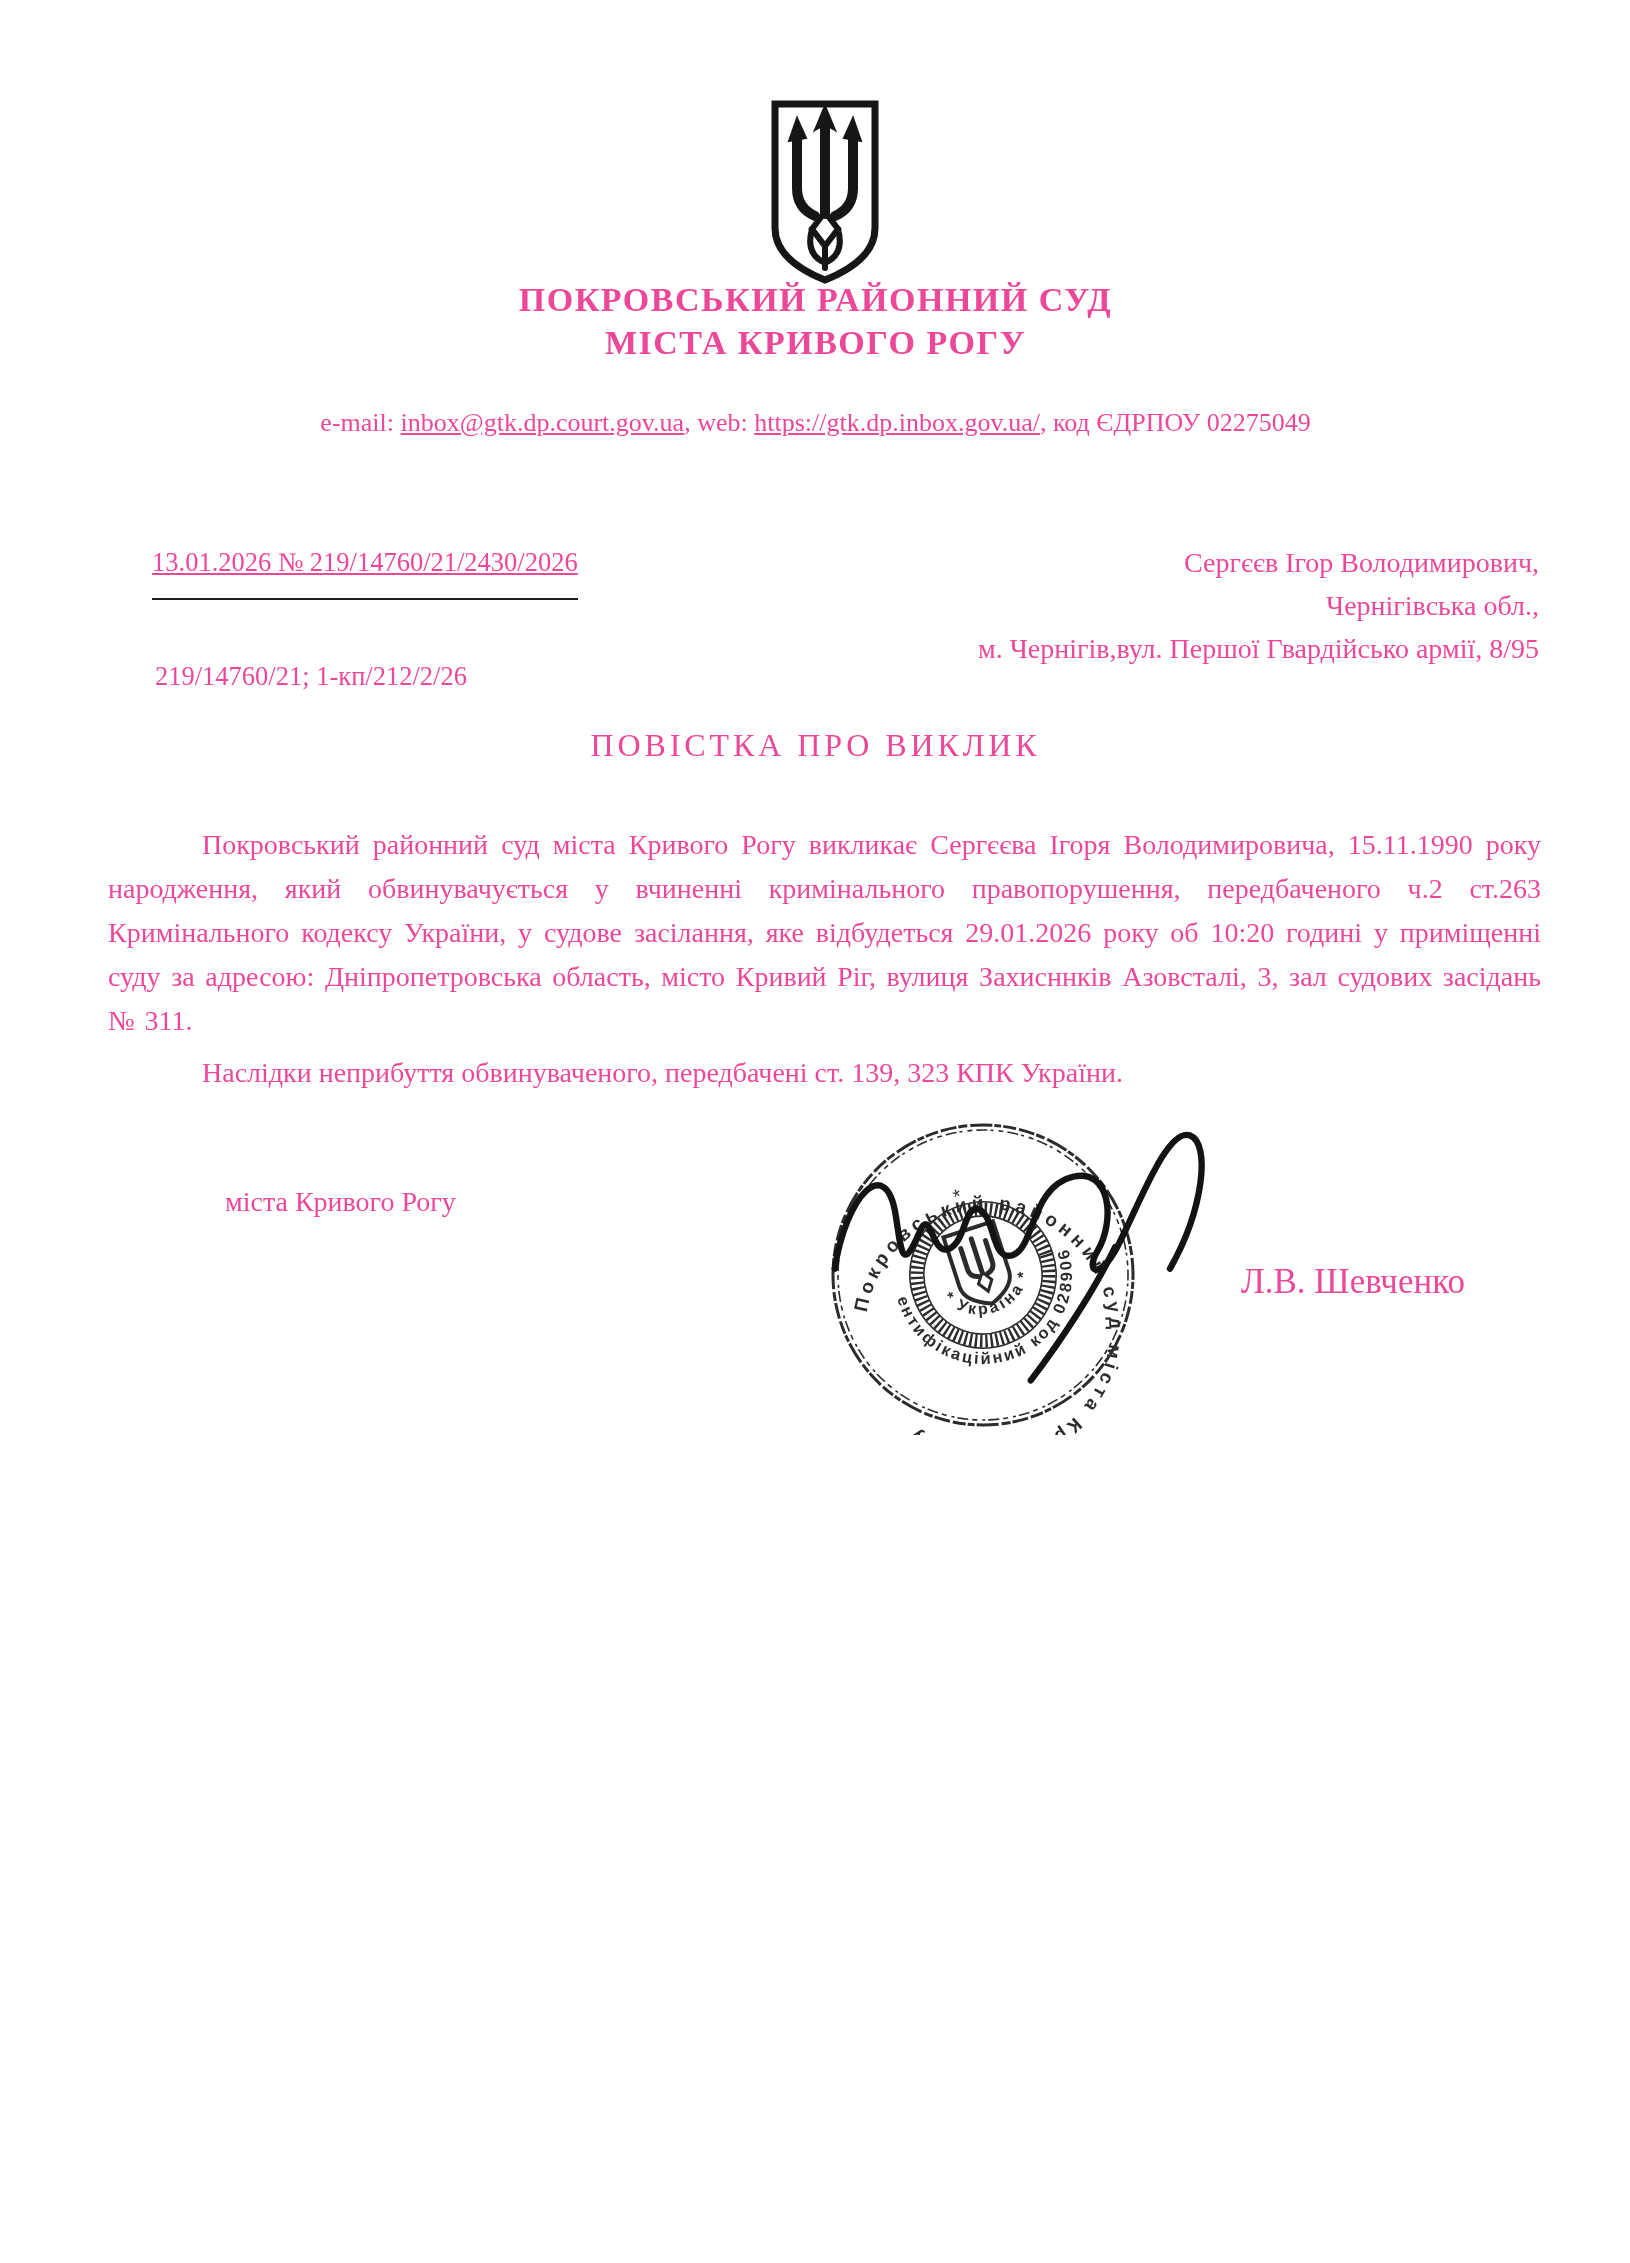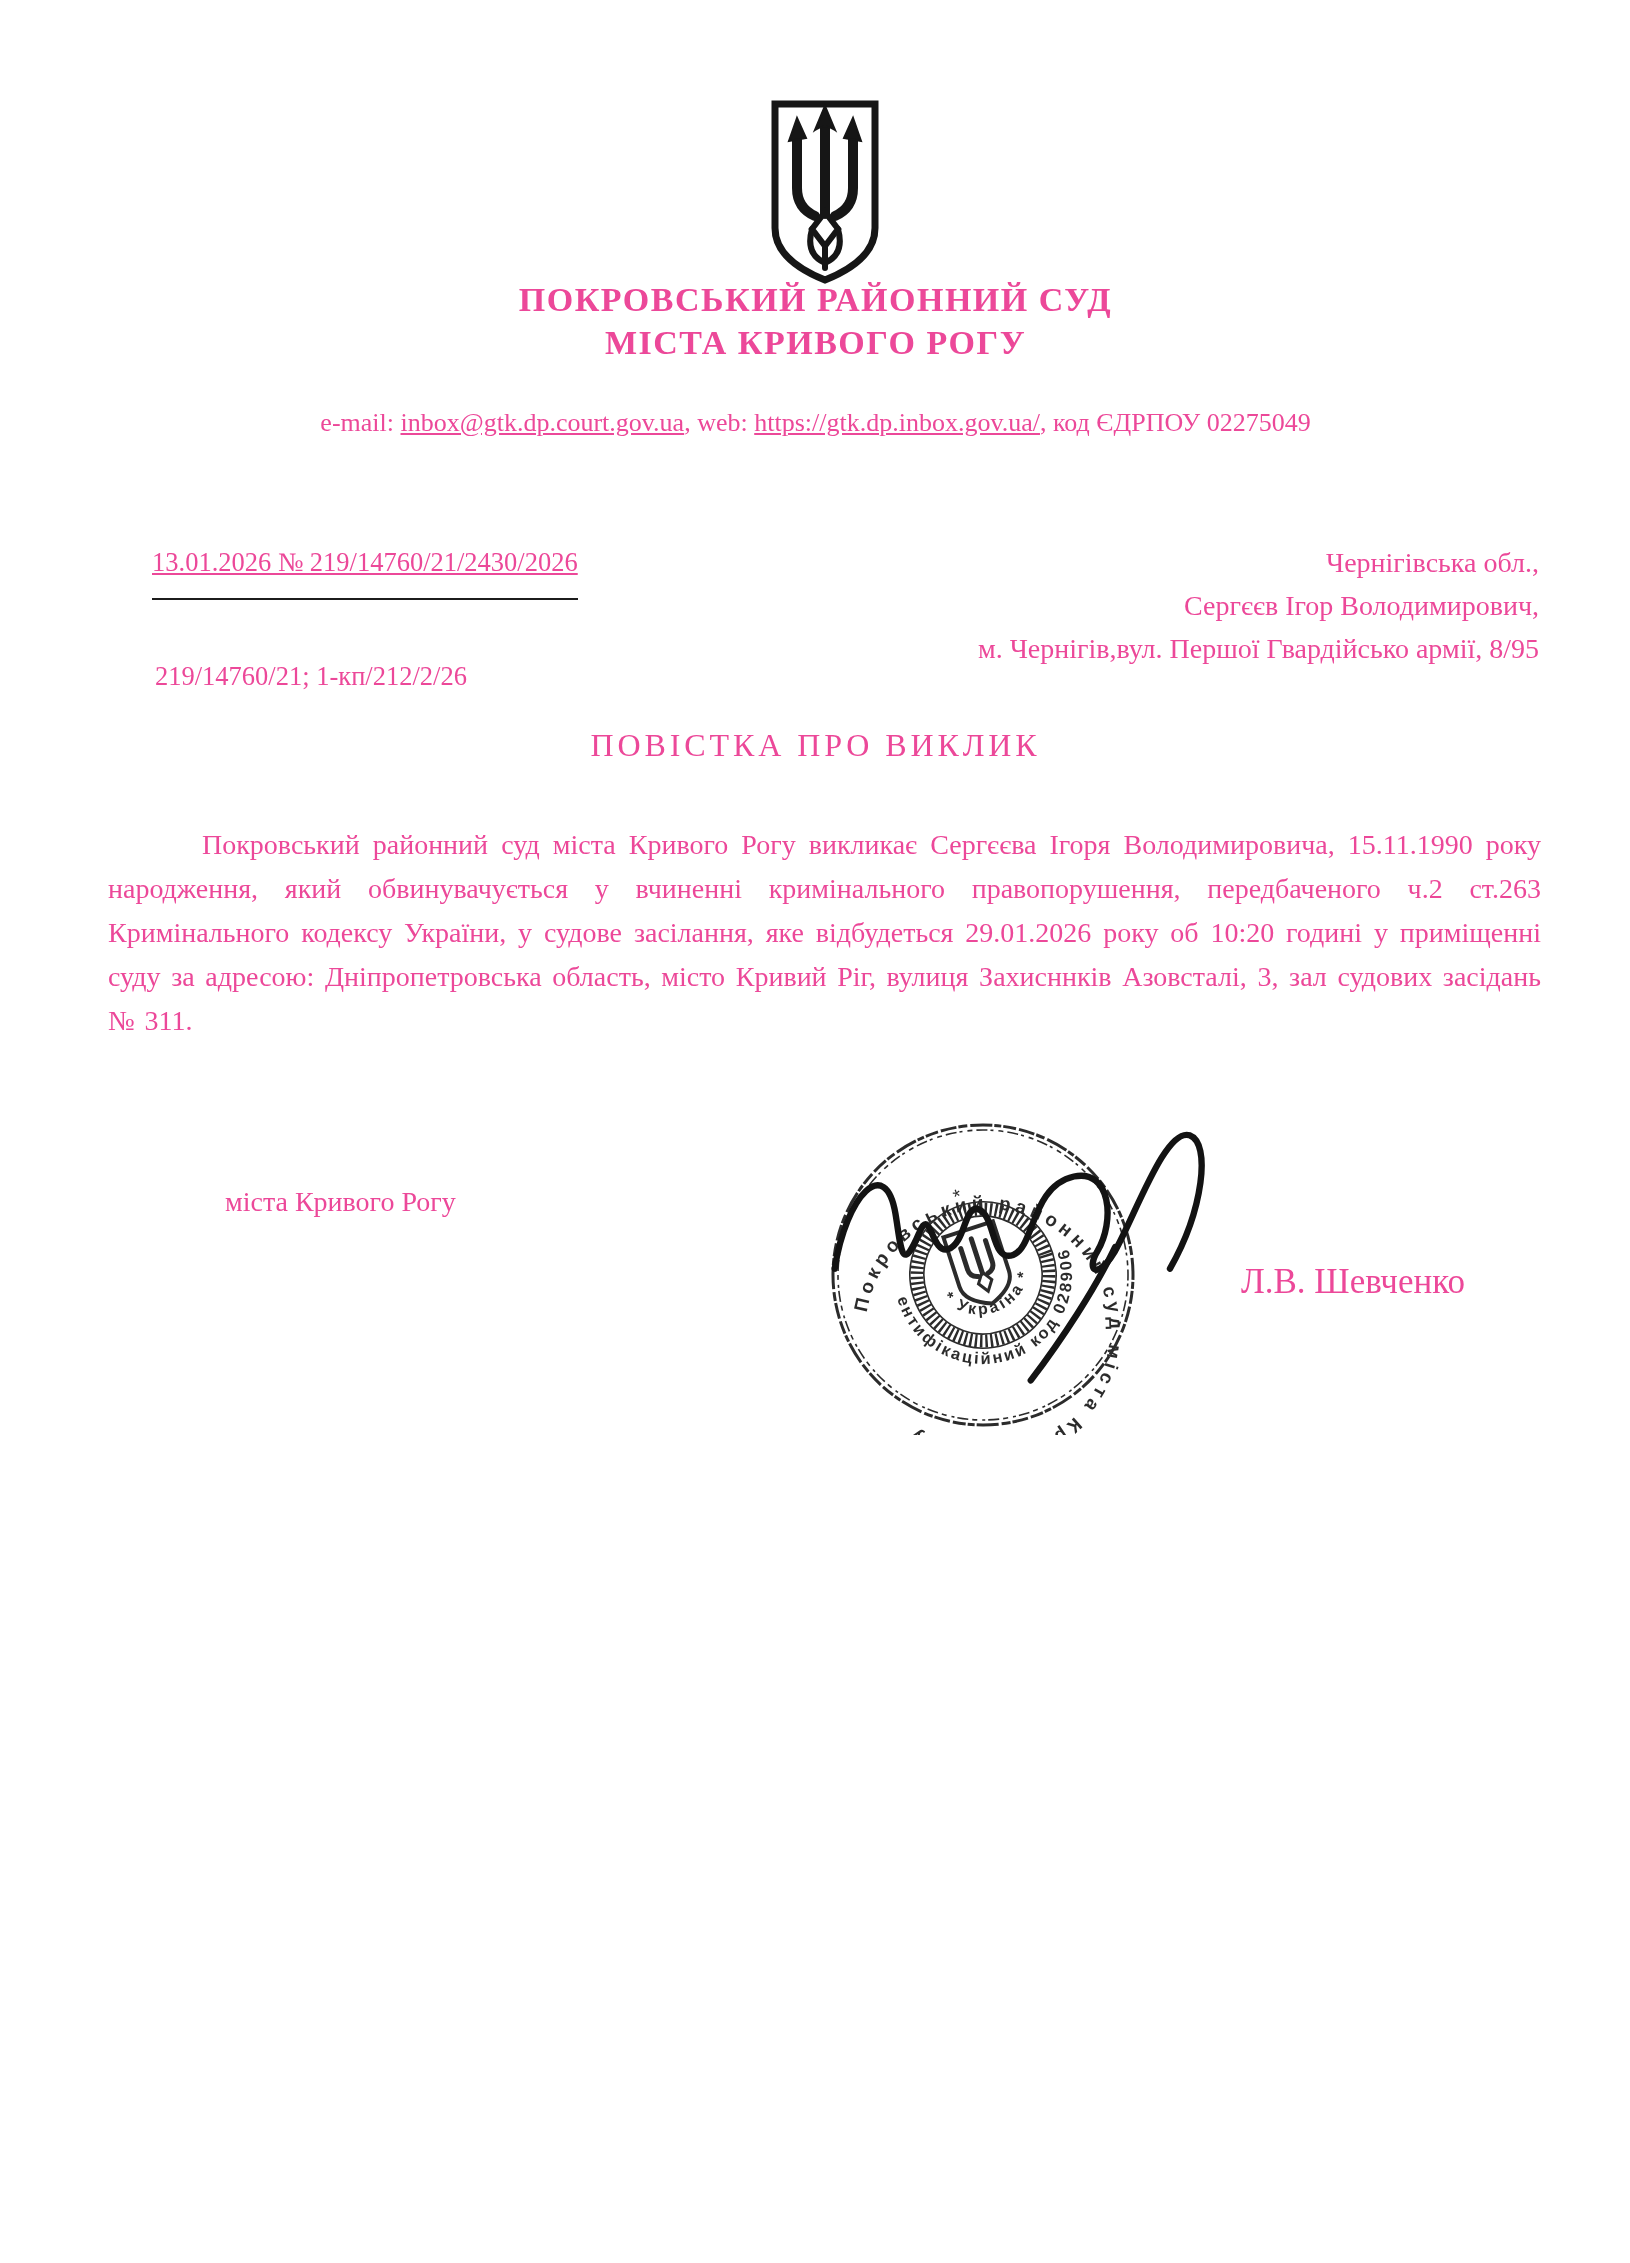--- a/index.html
+++ b/index.html
@@ -67,30 +67,31 @@
     <div>МІСТА КРИВОГО РОГУ</div>
   </div>
 
   <div class="abs address-block">
     <div><span>e-mail: </span><span class="u">inbox@gtk.dp.court.gov.ua</span><span>,  web: </span><span class="u">https://gtk.dp.inbox.gov.ua/</span><span>, код ЄДРПОУ 02275049</span></div>
   </div>
 
   <div class="abs ref-date">13.01.2026 №  219/14760/21/2430/2026</div>
 
   <div class="abs recipient">
+    <div>Сергєєв Ігор Володимирович,</div>
     <div>Чернігівська обл.,</div>
-    <div>Сергєєв Ігор Володимирович,</div>
     <div>м. Чернігів,вул. Першої Гвардійсько армії, 8/95</div>
   </div>
 
   <div class="abs case-numbers">219/14760/21; 1-кп/212/2/26</div>
 
   <div class="abs doc-title">ПОВІСТКА ПРО ВИКЛИК</div>
 
   <div class="abs body-par">Покровський районний суд міста Кривого Рогу викликає Сергєєва Ігоря Володимировича, 15.11.1990 року народження, який обвинувачується у вчиненні кримінального правопорушення, передбаченого  ч.2 ст.263 Кримінального кодексу України, у судове засілання, яке відбудеться 29.01.2026 року об 10:20  годині у приміщенні суду за адресою: Дніпропетровська область, місто Кривий Ріг, вулиця Захисннків Азовсталі, 3, зал судових засідань № 311.</div>
+  <div class="abs body-par2">Наслідки неприбуття обвинуваченого, передбачені ст. 139, 323 КПК України.</div>
 
   <div class="abs judge-block">
     <div>міста Кривого Рогу</div>
   </div>
 
   <div class="abs stamp-wrap">
     <svg viewBox="0 0 320 320" width="320" height="320">
       <defs>
         <path id="outerTextPath" d="M 38,160 A 122,122 0 1 1 37.9,160.2"></path>
         <path id="idTextPath" d="M 71,160 A 89,89 0 0 0 249,160"></path>

